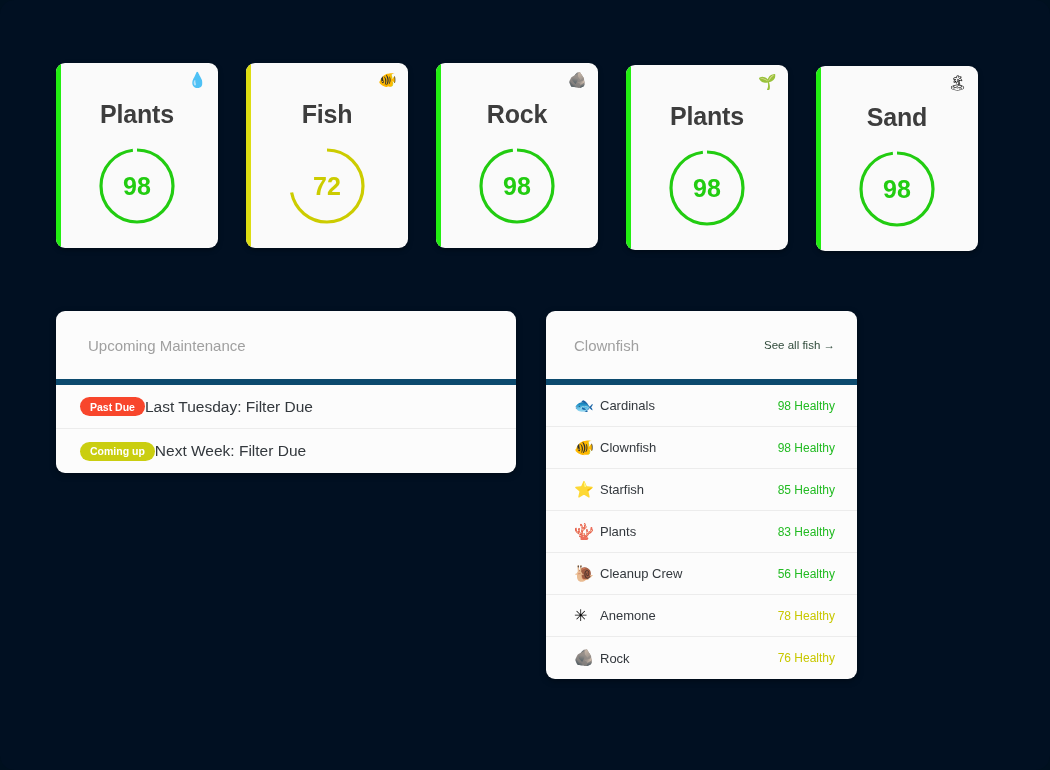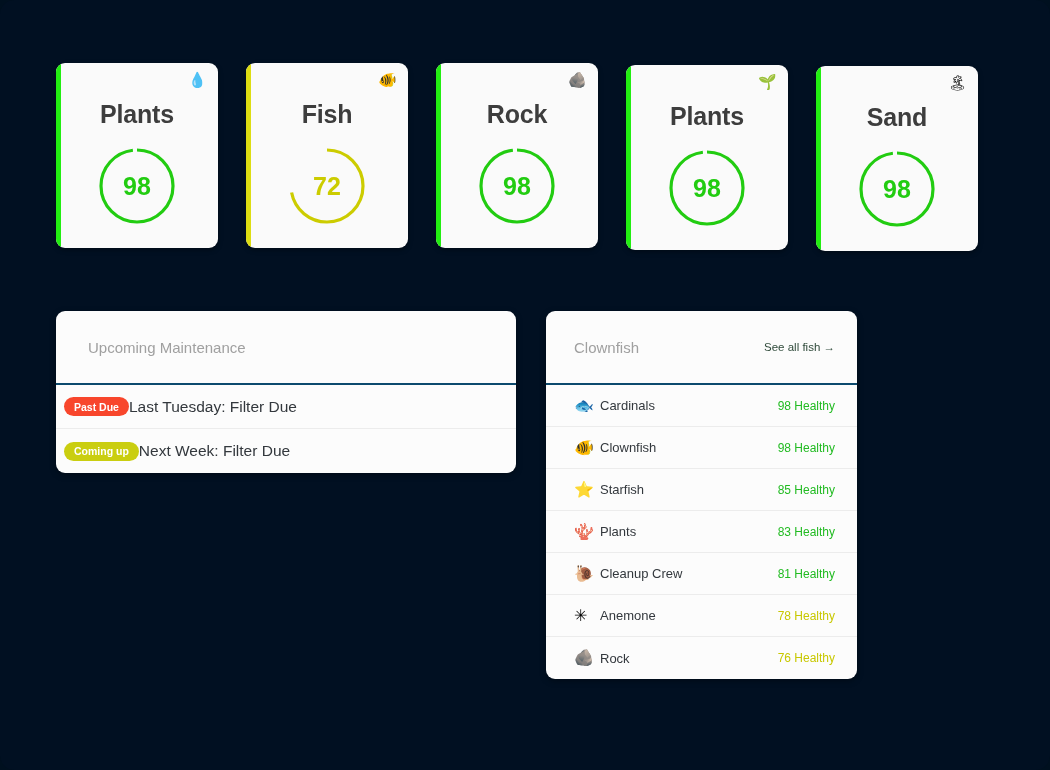--- a/index.html
+++ b/index.html
@@ -99,21 +99,21 @@
   }
   #maintenance-panel { left: 56px; top: 311px; width: 460px; }
   #creatures-panel   { left: 546px; top: 311px; width: 311px; }
 
   .panel-head {
     height: 74px;
     display: flex;
     align-items: center;
     justify-content: space-between;
     padding: 0 22px 0 32px;
-    border-bottom: 2px solid #0c4a6e;
+    border-bottom: 6px solid #0c4a6e;
   }
   #creatures-panel .panel-head { padding-left: 28px; }
 
   .panel-title {
     font-size: 15px;
     color: #a0a0a0;
     font-weight: normal;
   }
 
   .see-all {
@@ -121,21 +121,21 @@
     color: #2f4a3a;
     font-weight: normal;
     cursor: pointer;
     white-space: nowrap;
   }
 
   .m-row {
     height: 44px;
     display: flex;
     align-items: center;
-    padding-left: 8px;
+    padding-left: 24px;
     border-bottom: 1px solid #ececec;
   }
   .m-row:last-child { border-bottom: none; }
 
   .badge {
     display: inline-flex;
     align-items: center;
     justify-content: center;
     height: 19px;
     padding: 0 10px;
@@ -275,21 +275,21 @@
           <span class="c-status" style="color:#22bb22">85 Healthy</span>
         </div>
         <div class="c-row">
           <span class="c-icon">🪸</span>
           <span class="c-name">Plants</span>
           <span class="c-status" style="color:#22bb22">83 Healthy</span>
         </div>
         <div class="c-row">
           <span class="c-icon">🐌</span>
           <span class="c-name">Cleanup Crew</span>
-          <span class="c-status" style="color:#22bb22">81 Healthy</span>
+          <span class="c-status" style="color:#22bb22">56 Healthy</span>
         </div>
         <div class="c-row">
           <span class="c-icon">✳</span>
           <span class="c-name">Anemone</span>
           <span class="c-status" style="color:#c8c800">78 Healthy</span>
         </div>
         <div class="c-row">
           <span class="c-icon">🪨</span>
           <span class="c-name">Rock</span>
           <span class="c-status" style="color:#c8c800">76 Healthy</span>

